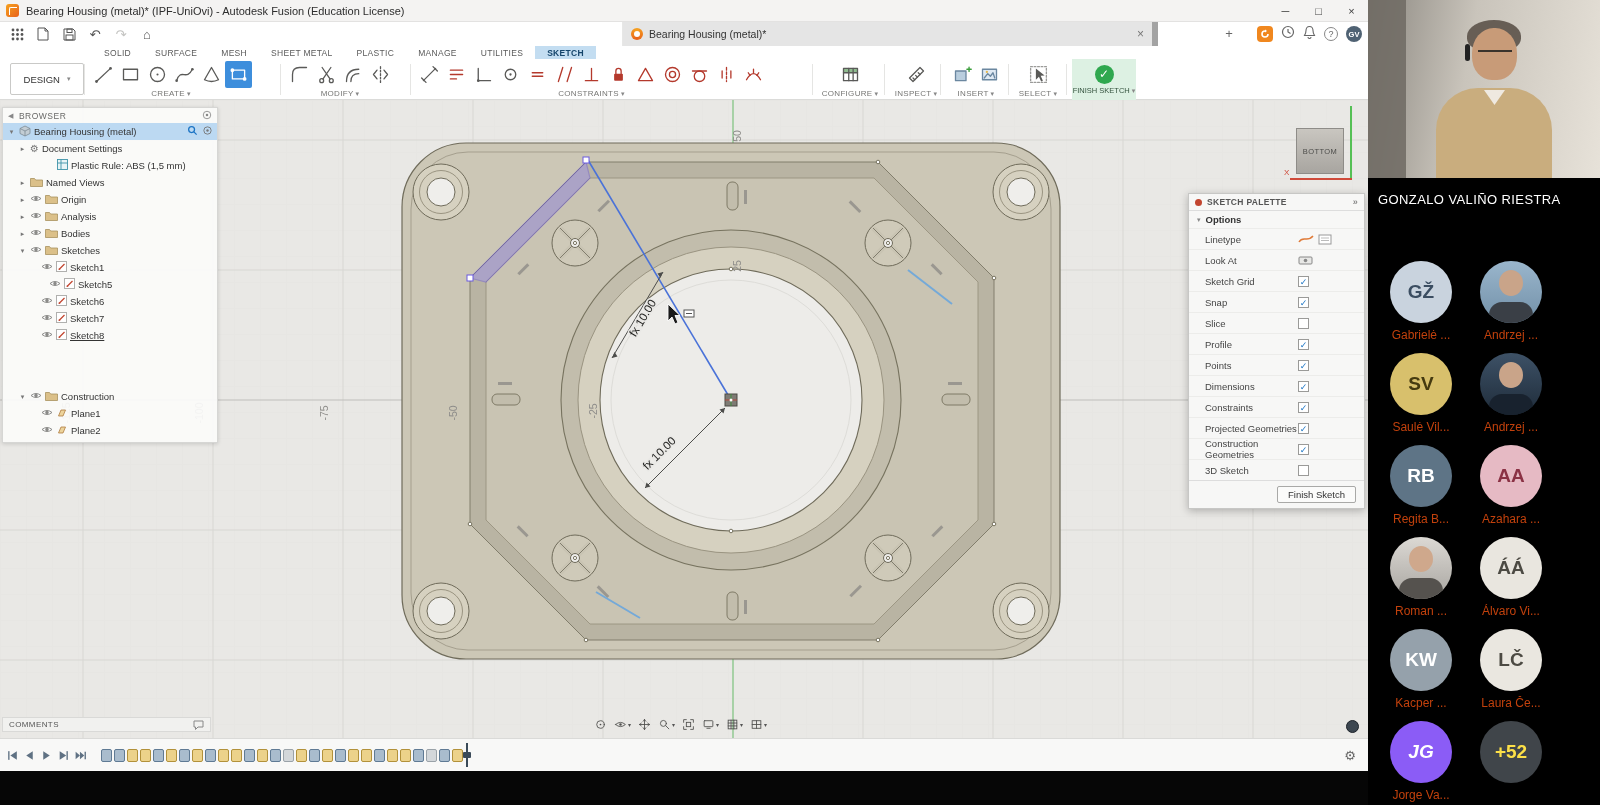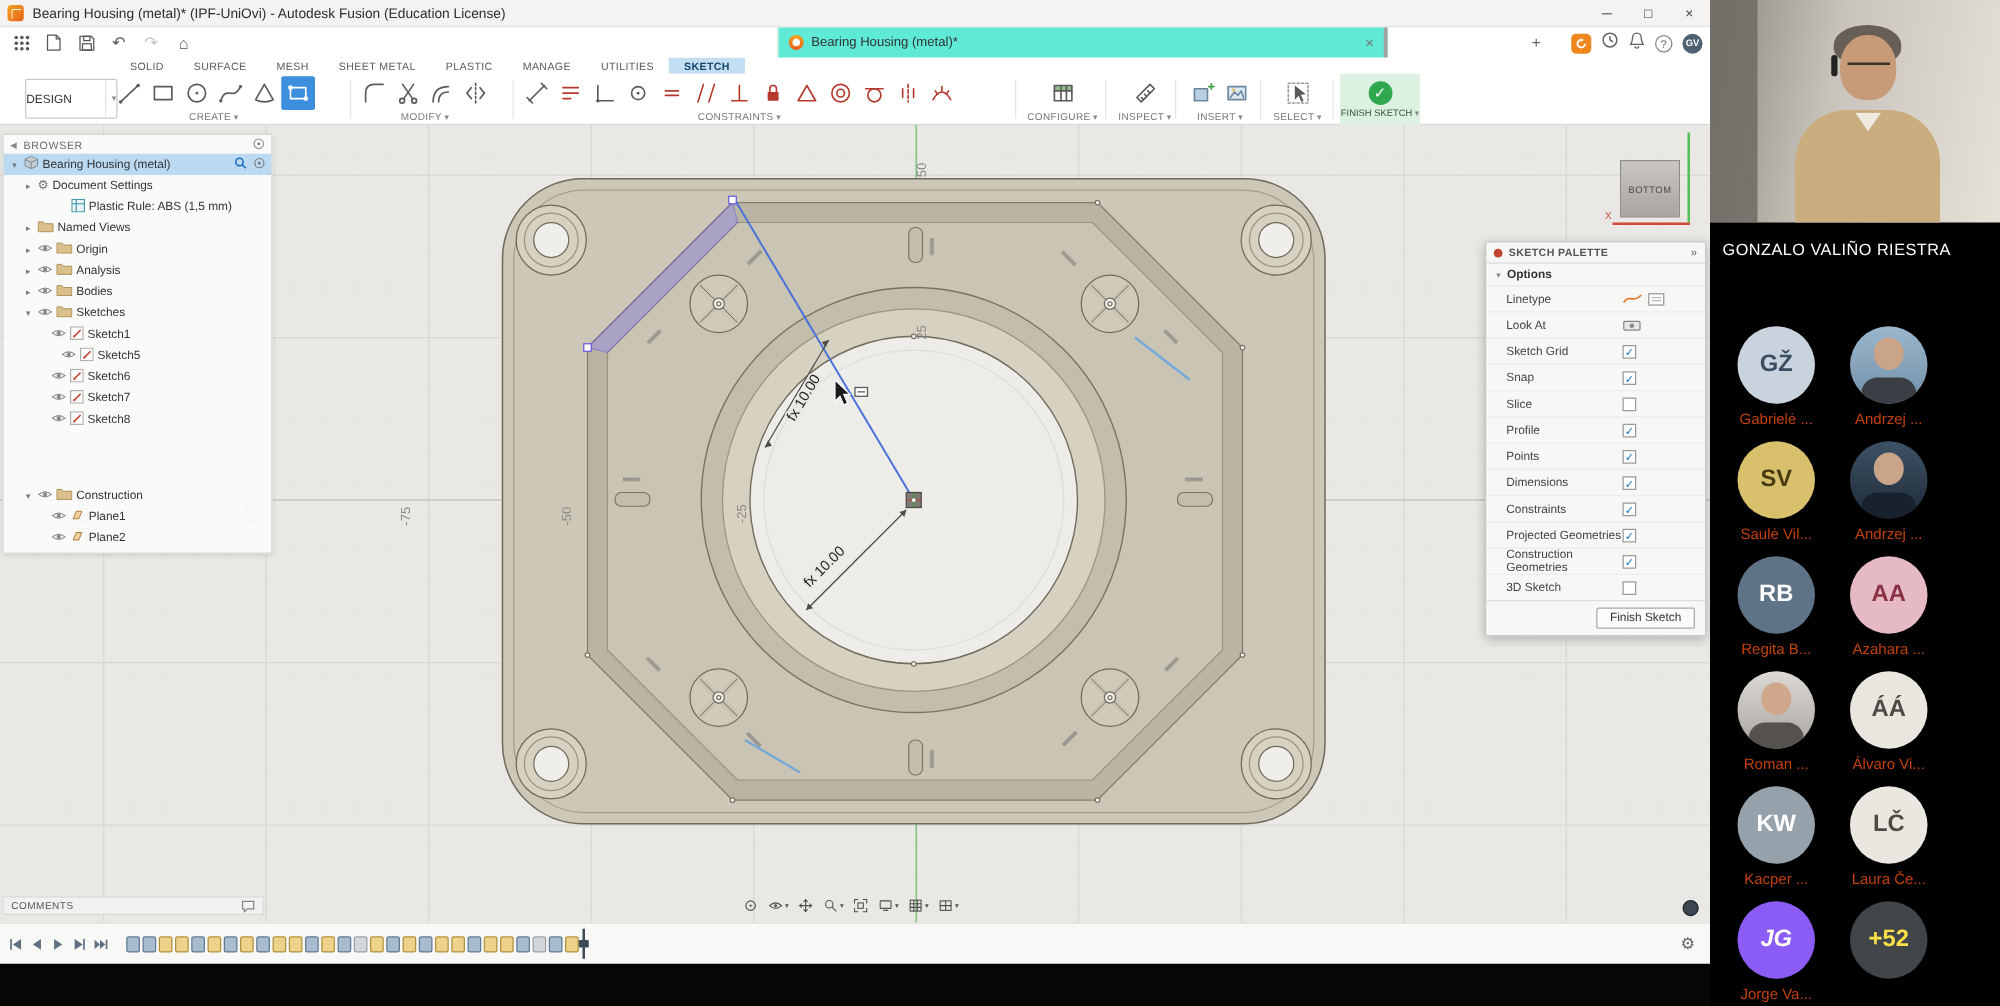--- a/index.html
+++ b/index.html
@@ -12,36 +12,36 @@
 
   .titlebar{height:22px;background:#f4f3f2;border-bottom:1px solid #e3e2e1;display:flex;align-items:center;padding-left:6px;font-size:11px;color:#2d2d2d}
   .applogo{width:13px;height:13px;border-radius:3px;background:linear-gradient(135deg,#f6a21f,#e8611a);margin-right:7px;position:relative}
   .applogo::after{content:"";position:absolute;left:3px;top:3px;width:7px;height:7px;border:1.5px solid #fff;border-right:none;border-bottom:none;border-radius:2px 0 0 0}
   .winbtns{margin-left:auto;display:flex}
   .winbtn{width:33px;height:21px;display:flex;align-items:center;justify-content:center;font-size:11px;color:#3c3c3c}
 
   .qat{height:24px;background:#fff;position:relative;display:flex;align-items:center;padding-left:4px}
   .qicon{width:26px;height:22px;display:flex;align-items:center;justify-content:center;color:#555;font-size:13px}
   .qicon.disabled{color:#c4c4c2}
-  .doctab{position:absolute;left:622px;top:0;width:488px;height:24px;border-left:1px solid #e7e7e6;border-right:3px solid #a3a3a3;background:#5eead4;display:flex;align-items:center;padding:0 8px;font-size:10.5px;color:#333}
+  .doctab{position:absolute;left:622px;top:0;width:536px;height:24px;border-left:1px solid #e7e7e6;border-right:6px solid #a3a3a3;background:#e5e5e5;display:flex;align-items:center;padding:0 8px;font-size:10.5px;color:#333}
   .doctab .flogo{width:12px;height:12px;border-radius:50%;background:conic-gradient(#f6a21f,#e8611a,#f6a21f);margin-right:6px;position:relative}
   .doctab .flogo::after{content:"";position:absolute;left:3px;top:3px;width:6px;height:6px;border-radius:50%;background:#fdfdfd}
   .tabclose{margin-left:auto;color:#777;font-size:12px}
   .tabadd{position:absolute;left:1220px;top:3px;width:18px;height:18px;color:#666;font-size:13px;text-align:center;line-height:18px}
   .qat-right{position:absolute;right:6px;top:3px;display:flex;gap:8px;align-items:center}
   .jobbadge{width:16px;height:16px;border-radius:4px;background:#f0871e;display:flex;align-items:center;justify-content:center}
   .helpbtn{width:14px;height:14px;border-radius:50%;border:1px solid #888;color:#666;font-size:9px;display:flex;align-items:center;justify-content:center}
   .gvavatar{width:16px;height:16px;border-radius:50%;background:#4f6273;color:#fff;font-size:7.5px;font-weight:bold;display:flex;align-items:center;justify-content:center}
 
   .ribbontabs{height:13px;background:#fff;display:flex;padding-left:92px;font-size:8.5px;color:#5a5a5a}
   .rtab{padding:0 12px;display:flex;align-items:center;letter-spacing:.3px;white-space:nowrap}
   .rtab.active{background:#c3ddf1;color:#15456b;font-weight:bold}
 
   .ribbontools{height:41px;background:#fff;border-bottom:1px solid #dbdbd9;position:relative}
-  .design{position:absolute;left:20px;top:4px;width:74px;height:32px;border:1px solid #c9c9c7;border-radius:2px;display:flex;align-items:center;justify-content:space-between;gap:5px;font-size:9.5px;color:#333}
+  .design{position:absolute;left:10px;top:4px;width:74px;height:32px;border:1px solid #c9c9c7;border-radius:2px;display:flex;align-items:center;justify-content:center;gap:5px;font-size:9.5px;color:#333}
   .group{position:absolute;top:1px;display:flex;flex-direction:column;align-items:center}
   .gicons{display:flex;align-items:center;height:28px}
   .glabel{font-size:8px;color:#767674;margin-top:1px;letter-spacing:.3px;white-space:nowrap}
   .caret{font-size:7px;color:#888;margin-left:2px}
   .tbtn{width:27px;height:27px;display:flex;align-items:center;justify-content:center;border-radius:2px}
   .tbtn.active{background:#3d8edc}
   .sep{position:absolute;top:5px;height:31px;width:1px;background:#e5e5e3}
   .ic{width:21px;height:21px}
   .ic *{stroke:#5a5a58;fill:none;stroke-width:1.5;stroke-linecap:round;stroke-linejoin:round}
   .ic .f{fill:#5a5a58;stroke:none}
@@ -762,21 +762,21 @@
                   <path d="M1 4.5 Q6 0.5 11 4.5 Q6 8.5 1 4.5 Z" fill="#fff" stroke="#8a8a88"></path>
                   <circle cx="6" cy="4.5" r="1.7" fill="#8a8a88"></circle>
                 </svg></span>
               <span><svg width="11" height="11" viewBox="0 0 11 11">
                   <rect x="0.5" y="0.5" width="10" height="10" fill="#fff" stroke="#b0b0ae"></rect>
                   <path d="M3 8.5 L8.5 3" stroke="#c2452f" stroke-width="1.3"></path>
                   <path d="M2.5 9 l2 -0.5 -1.5 -1.5 Z" fill="#c2452f"></path>
                 </svg></span>
               <span>Sketch7</span>
             </div>
-            <div class="b-row" style="padding-left: 26px;">
+            <div class="b-row" style="padding-left: 26px; text-decoration: underline;">
               <span class="b-spacer"></span>
               <span><svg width="12" height="9" viewBox="0 0 12 9">
                   <path d="M1 4.5 Q6 0.5 11 4.5 Q6 8.5 1 4.5 Z" fill="#fff" stroke="#8a8a88"></path>
                   <circle cx="6" cy="4.5" r="1.7" fill="#8a8a88"></circle>
                 </svg></span>
               <span><svg width="11" height="11" viewBox="0 0 11 11">
                   <rect x="0.5" y="0.5" width="10" height="10" fill="#fff" stroke="#b0b0ae"></rect>
                   <path d="M3 8.5 L8.5 3" stroke="#c2452f" stroke-width="1.3"></path>
                   <path d="M2.5 9 l2 -0.5 -1.5 -1.5 Z" fill="#c2452f"></path>
                 </svg></span>

